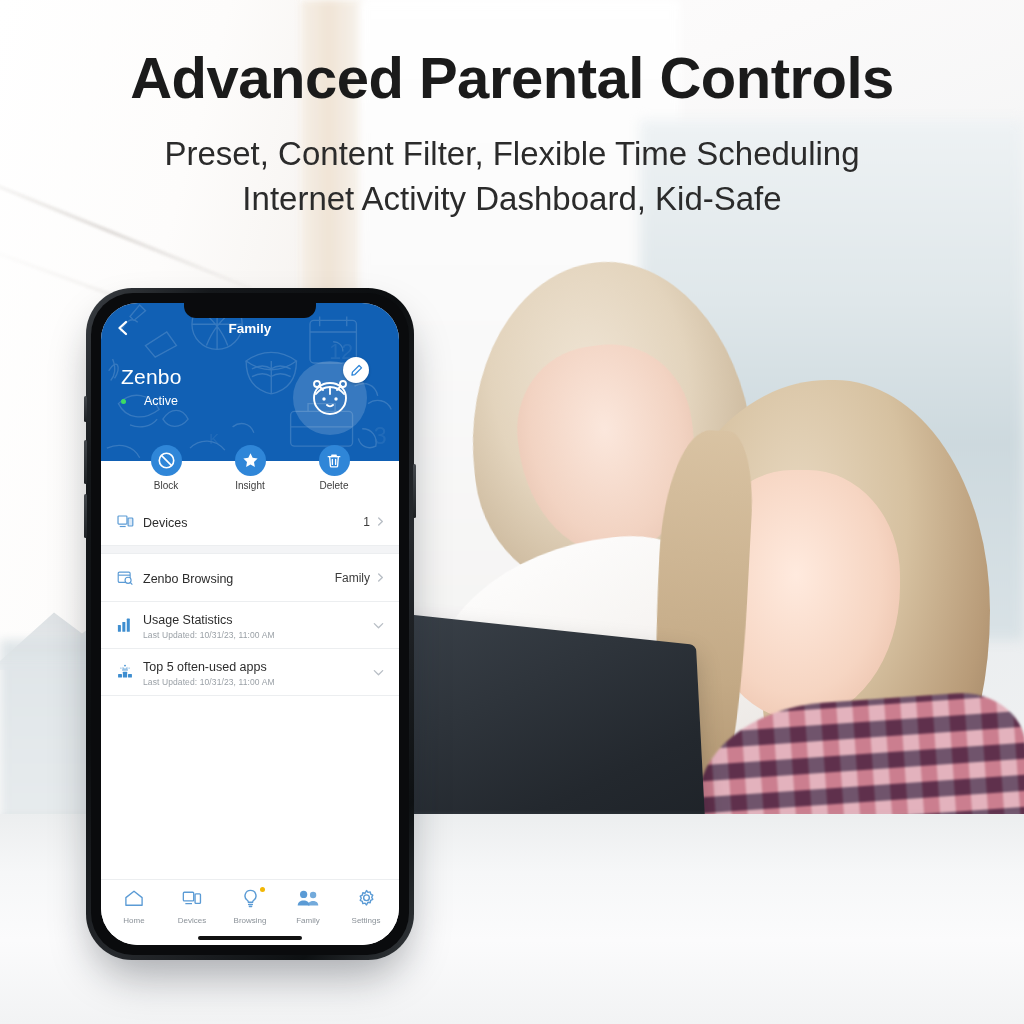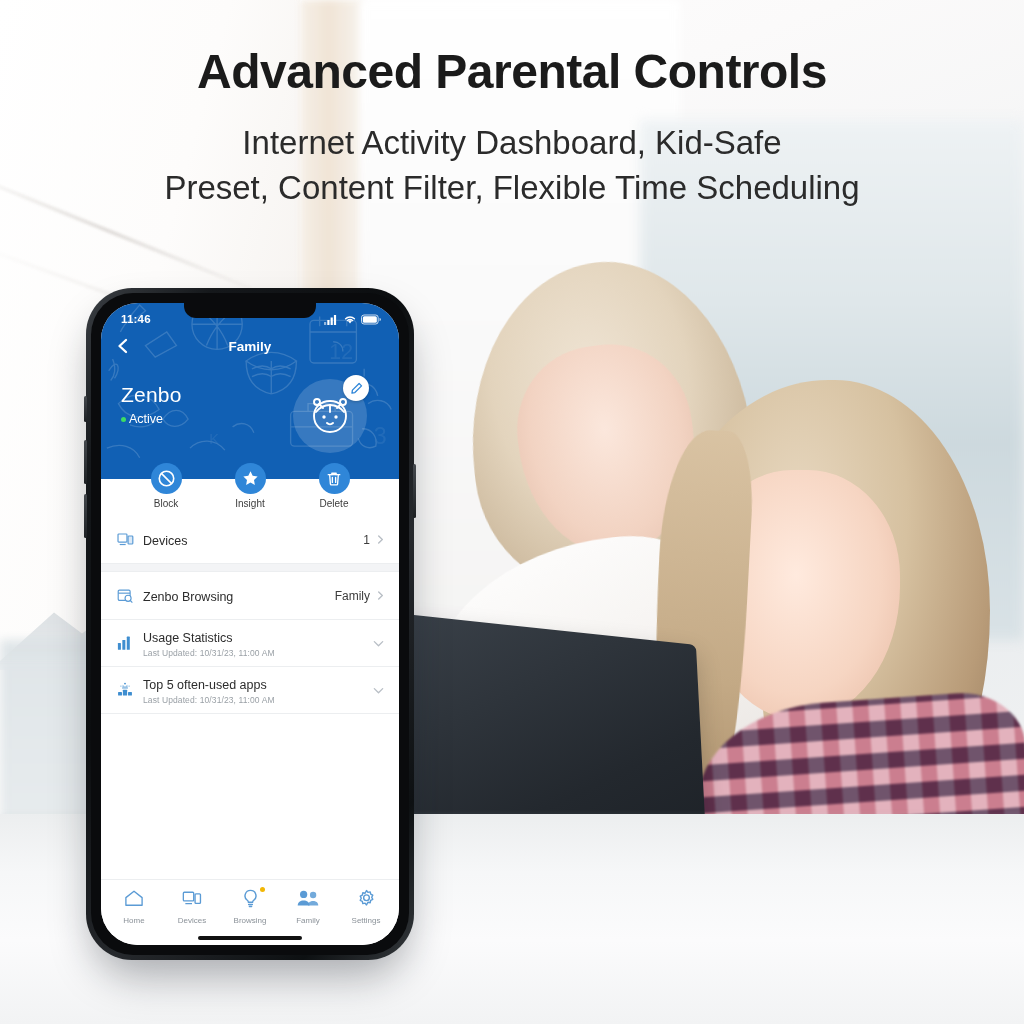--- a/index.html
+++ b/index.html
@@ -144,21 +144,21 @@
     opacity:.8;
   }
   .laptop-hinge {
     position:absolute; left:506px; top:950px; width:34px; height:14px;
     background:#9aa2a9; transform:skewX(-16deg); border-radius:2px;
   }
 
   
   #headline { position:absolute; left:0; top:46px; width:1024px; text-align:center; z-index:5; }
   #headline .h1 {
-    font-size:48px; font-weight:bold; color:#1b1b1b; letter-spacing:-.5px; line-height:1.1;
+    font-size:58px; font-weight:bold; color:#1b1b1b; letter-spacing:-.5px; line-height:1.1;
   }
   #headline .sub {
     margin-top:22px; font-size:33px; color:#2b2b2b; line-height:1.36; font-weight:400;
   }
 
   
   #phone {
     position:absolute; left:86px; top:288px; width:328px; height:672px; z-index:10;
   }
   .phone-shadow {
@@ -228,21 +228,21 @@
   .back-chevron {
     position:absolute; left:14px; top:50%; transform:translateY(-50%);
     width:16px; height:16px; cursor:pointer;
   }
   .profile-row {
     position:relative; z-index:3;
     display:flex; align-items:flex-start; justify-content:space-between;
     padding:20px 32px 0 20px;
   }
   .profile-name { font-size:21px; font-weight:400; letter-spacing:.2px; }
-  .profile-status { font-size:12.5px; margin-top:5px; display:flex; align-items:center; gap:3px; }
+  .profile-status { font-size:12.5px; margin-top:5px; display:flex; align-items:center; gap:18px; }
   .dot-active { width:5px; height:5px; border-radius:50%; background:#3ddc63; display:inline-block; }
   .avatar-wrap { position:relative; width:74px; height:74px; margin-top:-4px; }
   .avatar {
     width:74px; height:74px; border-radius:50%;
     background:rgba(255,255,255,.16);
     display:flex; align-items:center; justify-content:center;
   }
   .edit-badge {
     position:absolute; right:-2px; top:-4px;
     width:26px; height:26px; border-radius:50%;
@@ -334,22 +334,22 @@
   <div class="laptop-vent"></div>
   <div class="laptop-hinge"></div>
 
   <div class="table-edge"></div>
   <div class="table-surface"></div>
 </div>
 
 <div id="headline">
   <div class="h1">Advanced Parental Controls</div>
   <div class="sub">
+    <div>Preset, Content Filter, Flexible Time Scheduling</div>
     <div>Internet Activity Dashboard, Kid-Safe</div>
-    <div>Preset, Content Filter, Flexible Time Scheduling</div>
   </div>
 </div>
 
 <div id="phone">
   <div class="phone-shadow"></div>
   <div class="phone-body">
     <div class="silence-btn s1"></div>
     <div class="silence-btn s2"></div>
     <div class="silence-btn s3"></div>
     <div class="side-btn b1"></div>
@@ -385,41 +385,20 @@
               <path d="M270 130c10 0 16 8 14 18 -8 4-16 0-18-8"></path>
               <path d="M6 150c14-6 28-2 34 10"></path>
             </g>
             <g fill="none" stroke="#ffffff" stroke-width="1.2" opacity=".9">
               <text x="236" y="58" font-size="22" fill="#ffffff" stroke="none" opacity=".55">12</text>
               <text x="282" y="146" font-size="24" fill="#ffffff" stroke="none" opacity=".5">3</text>
               <text x="112" y="146" font-size="15" fill="#ffffff" stroke="none" opacity=".5">K</text>
             </g>
           </svg>
 
-          <div class="statusbar">
-            <span>11:46</span>
-            <span class="status-icons">
-              <svg width="15" height="11" viewBox="0 0 15 11">
-                <rect x="0" y="8" width="2.2" height="3" fill="#ffffff" opacity=".55"></rect>
-                <rect x="3.3" y="6" width="2.2" height="5" fill="#ffffff"></rect>
-                <rect x="6.6" y="3.5" width="2.2" height="7.5" fill="#ffffff"></rect>
-                <rect x="9.9" y="1" width="2.2" height="10" fill="#ffffff"></rect>
-              </svg>
-              <svg width="14" height="11" viewBox="0 0 16 12">
-                <path d="M8 10.5l-2.2-2.7a3.4 3.4 0 014.4 0z" fill="#fff"></path>
-                <path d="M2.9 5.1a7.6 7.6 0 0110.2 0" stroke="#fff" stroke-width="1.5" fill="none" stroke-linecap="round"></path>
-                <path d="M4.9 7.3a4.8 4.8 0 016.2 0" stroke="#fff" stroke-width="1.5" fill="none" stroke-linecap="round"></path>
-              </svg>
-              <svg width="20" height="11" viewBox="0 0 24 12">
-                <rect x="0.6" y="0.6" width="20" height="10.8" rx="3" fill="none" stroke="#fff" stroke-width="1.1" opacity=".85"></rect>
-                <rect x="2.2" y="2.2" width="16.8" height="7.6" rx="1.8" fill="#fff"></rect>
-                <path d="M22.3 4.2v3.6c1.1-.3 1.5-.9 1.5-1.8s-.4-1.5-1.5-1.8z" fill="#fff" opacity=".85"></path>
-              </svg>
-            </span>
-          </div>
 
           <div class="navbar">
             <svg class="back-chevron" viewBox="0 0 16 16">
               <path d="M11 2L4.5 8 11 14" fill="none" stroke="#fff" stroke-width="2.3" stroke-linecap="round" stroke-linejoin="round"></path>
             </svg>
             <span class="title">Family</span>
           </div>
 
           <div class="profile-row">
             <div>

